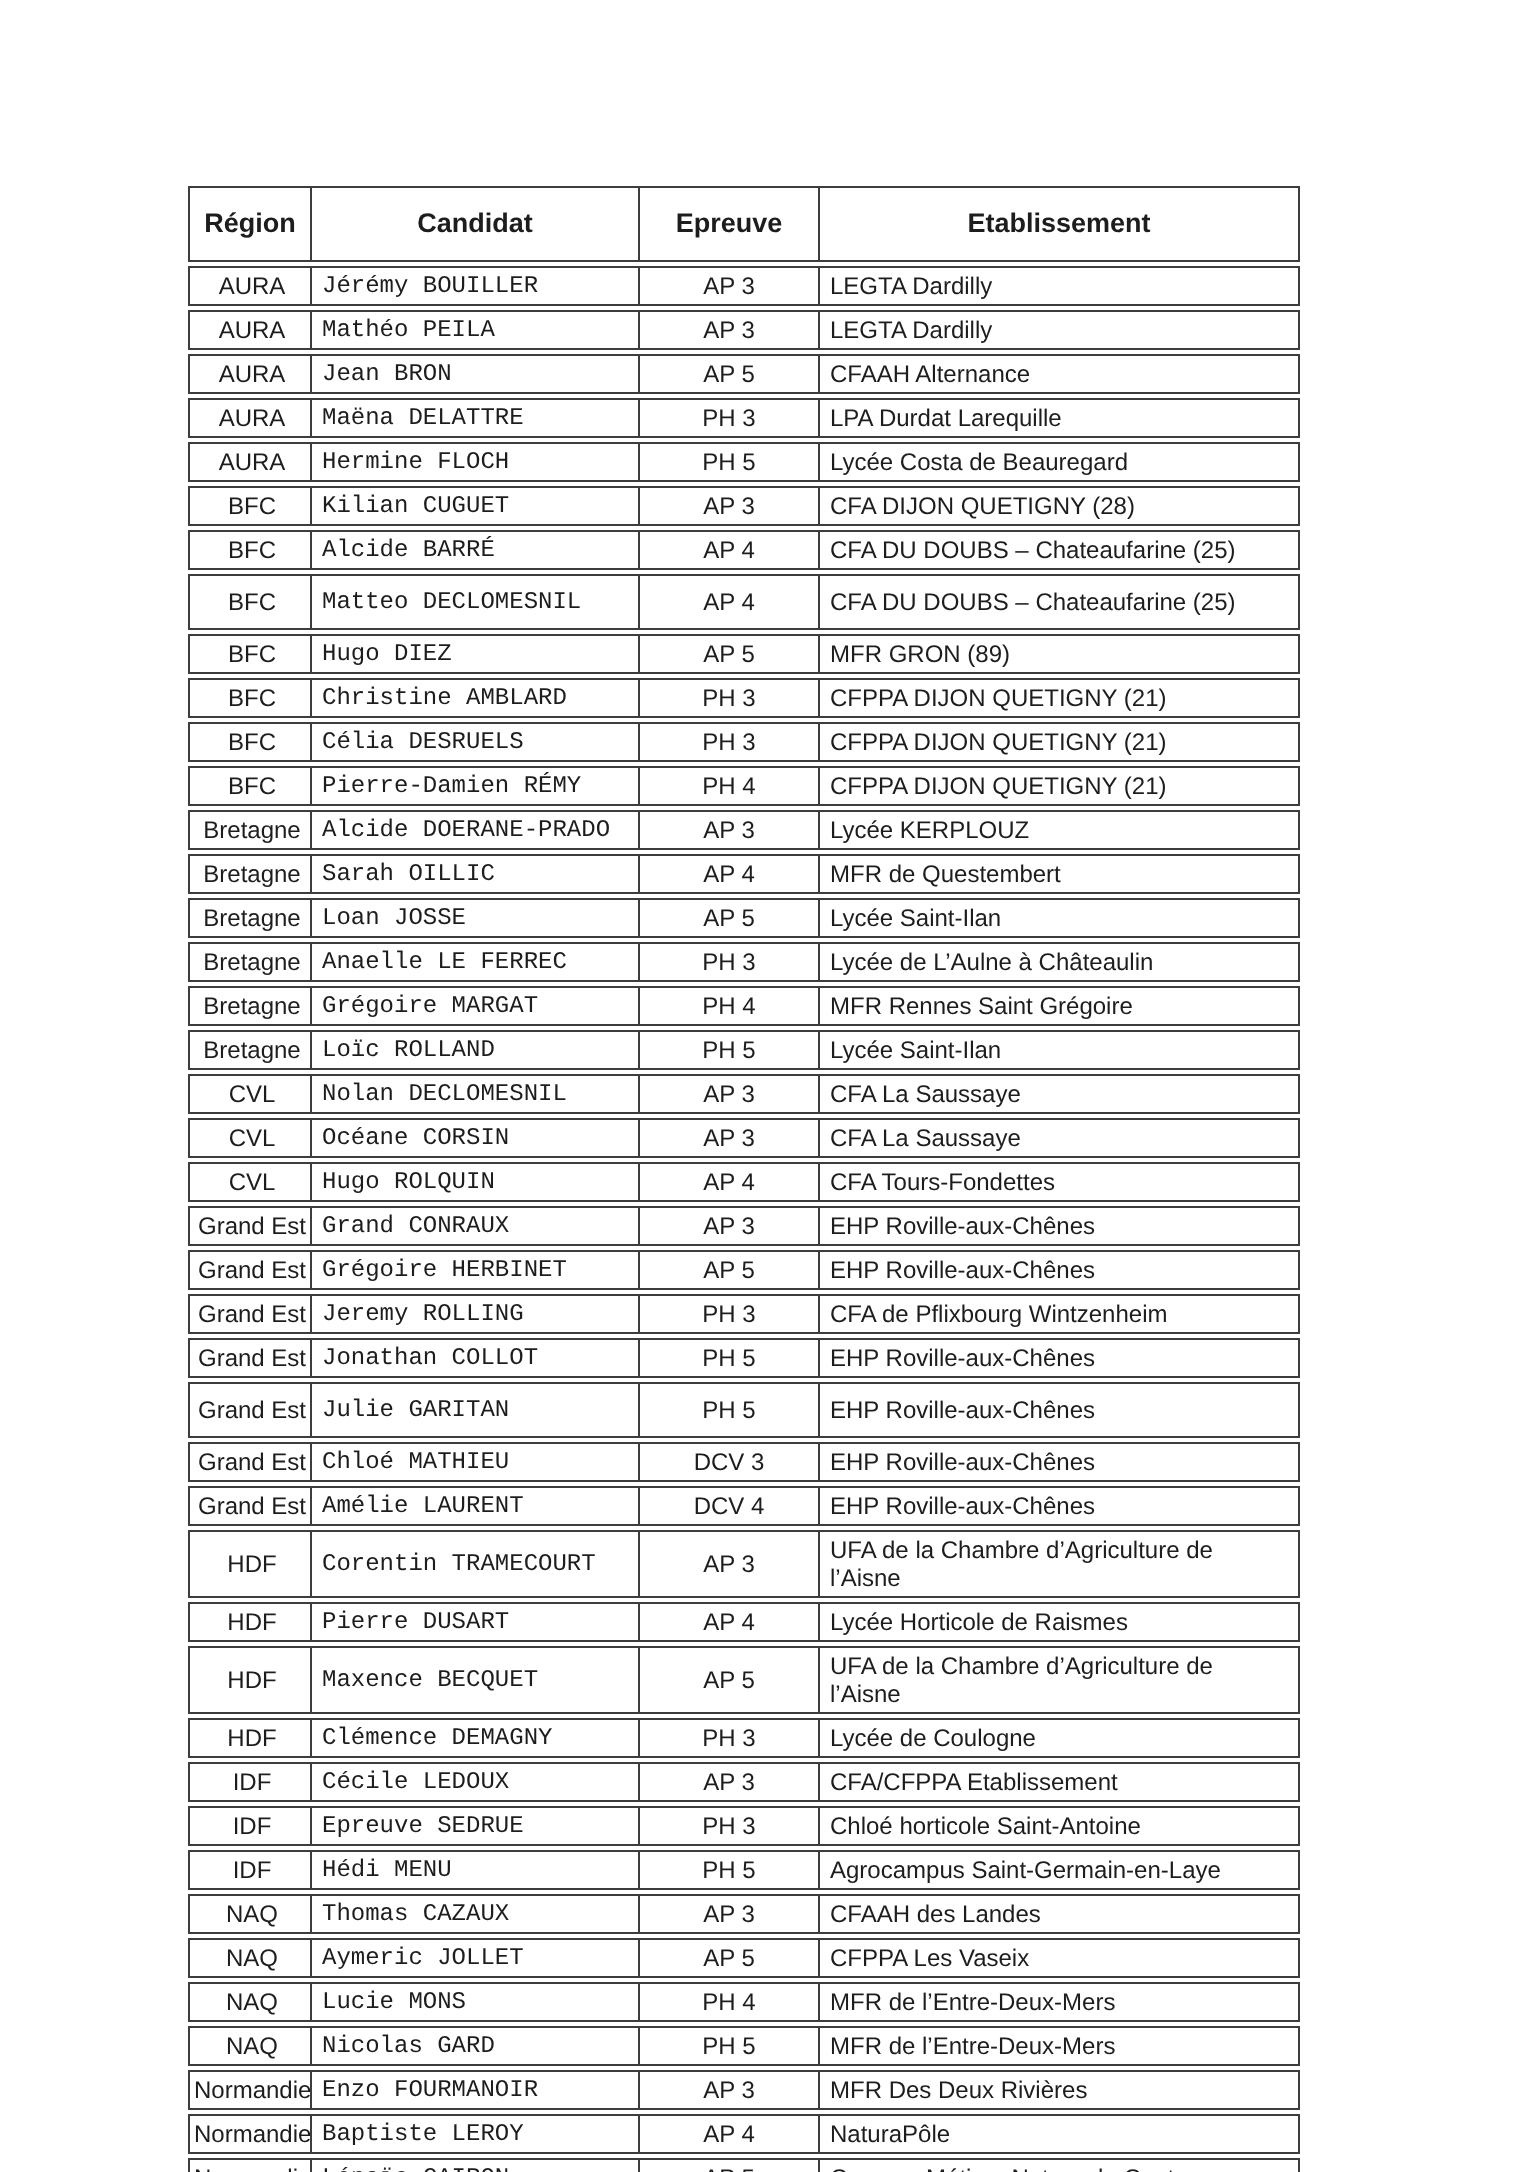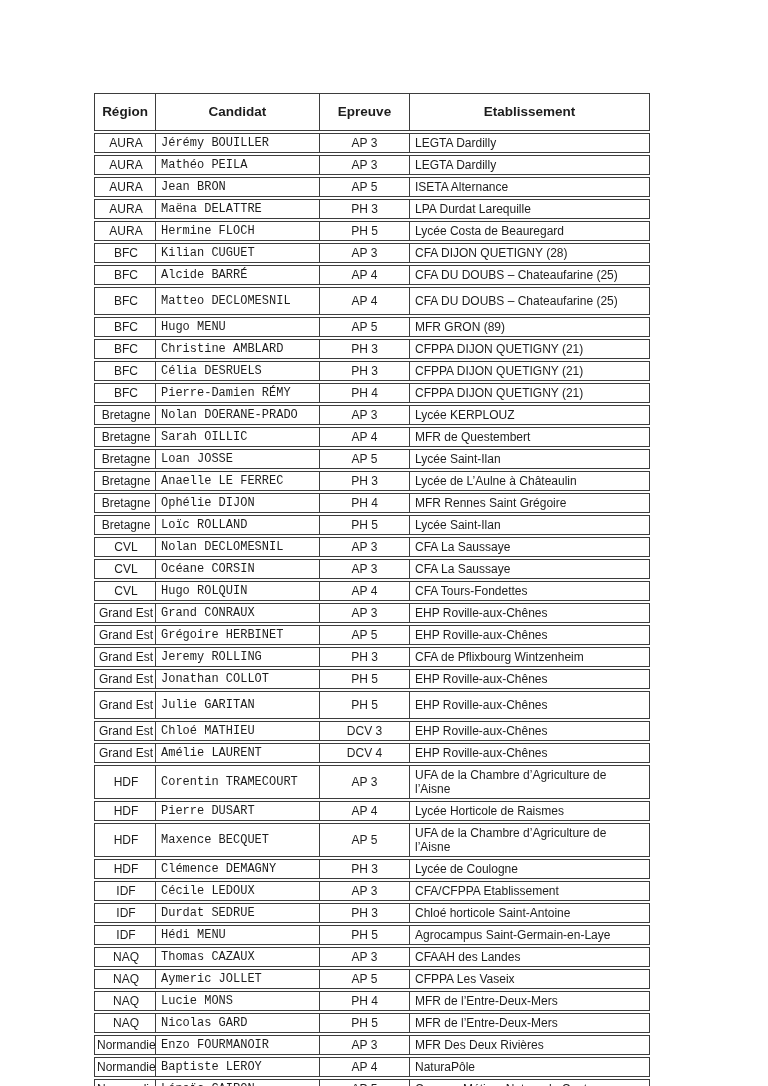--- a/index.html
+++ b/index.html
@@ -87,21 +87,21 @@
         <tr>
           <td class="c-center">AURA</td>
           <td class="c-left c-nowrap">Mathéo PEILA</td>
           <td class="c-center">AP 3</td>
           <td class="c-left">LEGTA Dardilly</td>
         </tr>
         <tr>
           <td class="c-center">AURA</td>
           <td class="c-left c-nowrap">Jean BRON</td>
           <td class="c-center">AP 5</td>
-          <td class="c-left">ISETA Alternance</td>
+          <td class="c-left">CFAAH Alternance</td>
         </tr>
         <tr>
           <td class="c-center">AURA</td>
           <td class="c-left c-nowrap">Maëna DELATTRE</td>
           <td class="c-center">PH 3</td>
           <td class="c-left">LPA Durdat Larequille</td>
         </tr>
         <tr>
           <td class="c-center">AURA</td>
           <td class="c-left c-nowrap">Hermine FLOCH</td>
@@ -121,21 +121,21 @@
           <td class="c-left">CFA DU DOUBS – Chateaufarine (25)</td>
         </tr>
         <tr class="tall">
           <td class="c-center">BFC</td>
           <td class="c-left c-nowrap">Matteo DECLOMESNIL</td>
           <td class="c-center">AP 4</td>
           <td class="c-left">CFA DU DOUBS – Chateaufarine (25)</td>
         </tr>
         <tr>
           <td class="c-center">BFC</td>
-          <td class="c-left c-nowrap">Hugo MENU</td>
+          <td class="c-left c-nowrap">Hugo DIEZ</td>
           <td class="c-center">AP 5</td>
           <td class="c-left">MFR GRON (89)</td>
         </tr>
         <tr>
           <td class="c-center">BFC</td>
           <td class="c-left c-nowrap">Christine AMBLARD</td>
           <td class="c-center">PH 3</td>
           <td class="c-left">CFPPA DIJON QUETIGNY (21)</td>
         </tr>
         <tr>
@@ -145,21 +145,21 @@
           <td class="c-left">CFPPA DIJON QUETIGNY (21)</td>
         </tr>
         <tr>
           <td class="c-center">BFC</td>
           <td class="c-left c-nowrap">Pierre-Damien RÉMY</td>
           <td class="c-center">PH 4</td>
           <td class="c-left">CFPPA DIJON QUETIGNY (21)</td>
         </tr>
         <tr>
           <td class="c-center">Bretagne</td>
-          <td class="c-left c-nowrap">Nolan DOERANE-PRADO</td>
+          <td class="c-left c-nowrap">Alcide DOERANE-PRADO</td>
           <td class="c-center">AP 3</td>
           <td class="c-left">Lycée KERPLOUZ</td>
         </tr>
         <tr>
           <td class="c-center">Bretagne</td>
           <td class="c-left c-nowrap">Sarah OILLIC</td>
           <td class="c-center">AP 4</td>
           <td class="c-left">MFR de Questembert</td>
         </tr>
         <tr>
@@ -169,21 +169,21 @@
           <td class="c-left">Lycée Saint-Ilan</td>
         </tr>
         <tr>
           <td class="c-center">Bretagne</td>
           <td class="c-left c-nowrap">Anaelle LE FERREC</td>
           <td class="c-center">PH 3</td>
           <td class="c-left">Lycée de L’Aulne à Châteaulin</td>
         </tr>
         <tr>
           <td class="c-center">Bretagne</td>
-          <td class="c-left c-nowrap">Ophélie DIJON</td>
+          <td class="c-left c-nowrap">Grégoire MARGAT</td>
           <td class="c-center">PH 4</td>
           <td class="c-left">MFR Rennes Saint Grégoire</td>
         </tr>
         <tr>
           <td class="c-center">Bretagne</td>
           <td class="c-left c-nowrap">Loïc ROLLAND</td>
           <td class="c-center">PH 5</td>
           <td class="c-left">Lycée Saint-Ilan</td>
         </tr>
         <tr>
@@ -271,21 +271,21 @@
           <td class="c-left">Lycée de Coulogne</td>
         </tr>
         <tr>
           <td class="c-center">IDF</td>
           <td class="c-left c-nowrap">Cécile LEDOUX</td>
           <td class="c-center">AP 3</td>
           <td class="c-left">CFA/CFPPA Etablissement</td>
         </tr>
         <tr>
           <td class="c-center">IDF</td>
-          <td class="c-left c-nowrap">Durdat SEDRUE</td>
+          <td class="c-left c-nowrap">Epreuve SEDRUE</td>
           <td class="c-center">PH 3</td>
           <td class="c-left">Chloé horticole Saint-Antoine</td>
         </tr>
         <tr>
           <td class="c-center">IDF</td>
           <td class="c-left c-nowrap">Hédi MENU</td>
           <td class="c-center">PH 5</td>
           <td class="c-left">Agrocampus Saint-Germain-en-Laye</td>
         </tr>
         <tr>

